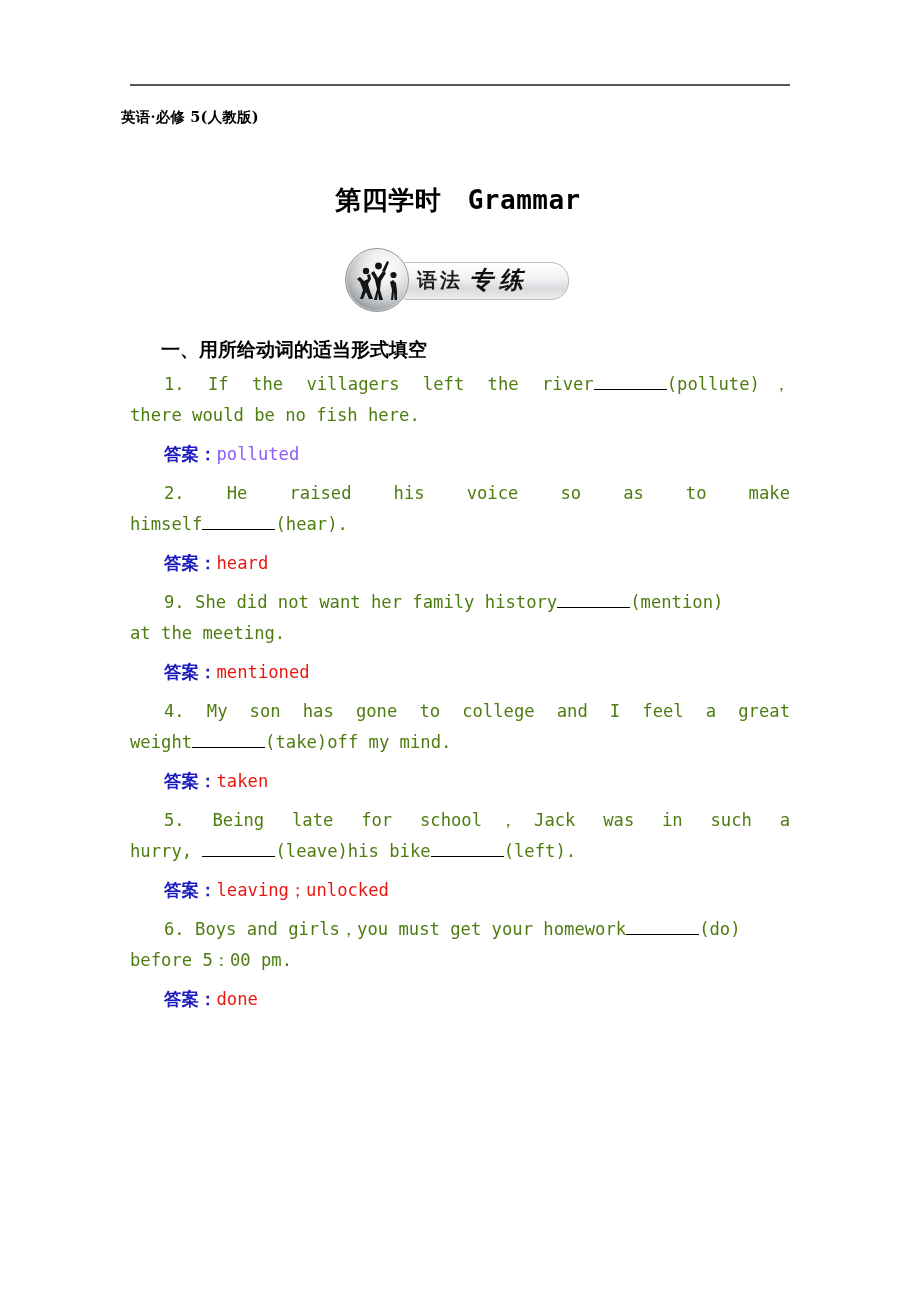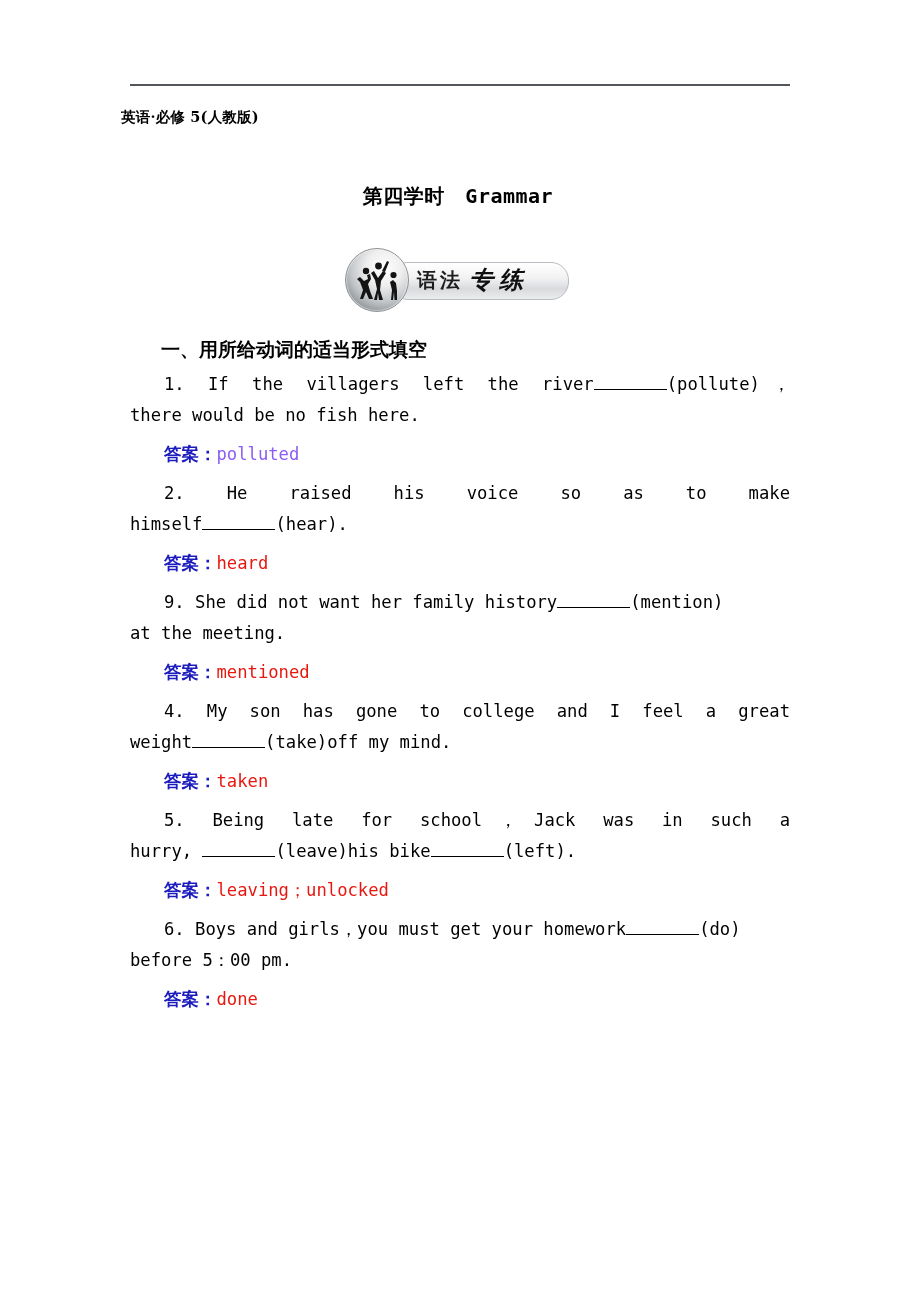--- a/index.html
+++ b/index.html
@@ -45,21 +45,21 @@
   }
 
   
   .lesson-title {
     position: absolute;
     left: 0;
     top: 183px;
     width: 916px;
     text-align: center;
     font-family: "DejaVu Sans Mono", "Liberation Mono", monospace;
-    font-size: 20px;
+    font-size: 26px;
     font-weight: 700;
     letter-spacing: 0.5px;
     white-space: pre;
   }
 
   
   .banner {
     position: absolute;
     left: 345px;
     top: 248px;
@@ -134,21 +134,21 @@
   }
 
   .q {
     font-family: "DejaVu Sans Mono", "Liberation Mono", monospace;
     font-size: 17.2px;
     line-height: 30.5px;
     text-align: justify;
     text-justify: inter-word;
     margin: 0;
     text-indent: 34px;
-    color: #000000;
+    color: #4d7c0f;
   }
   
   .q > .line1 {
     display: block;
     text-align: justify;
     text-align-last: justify;
     white-space: nowrap;
     text-indent: 34px;
   }
   .q > .line1.tight {

